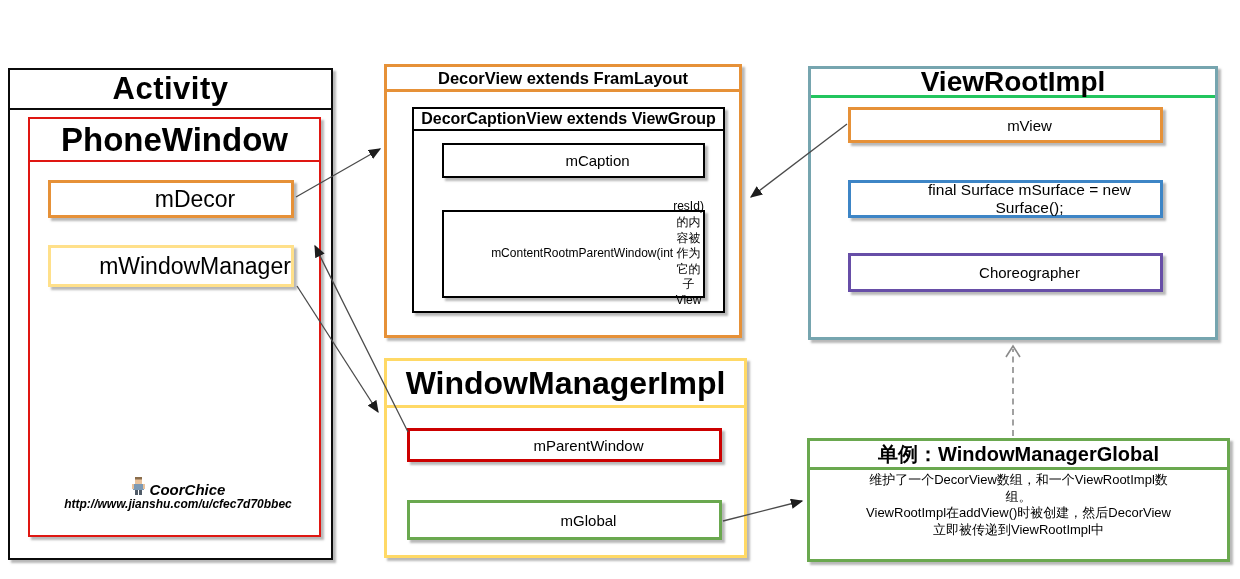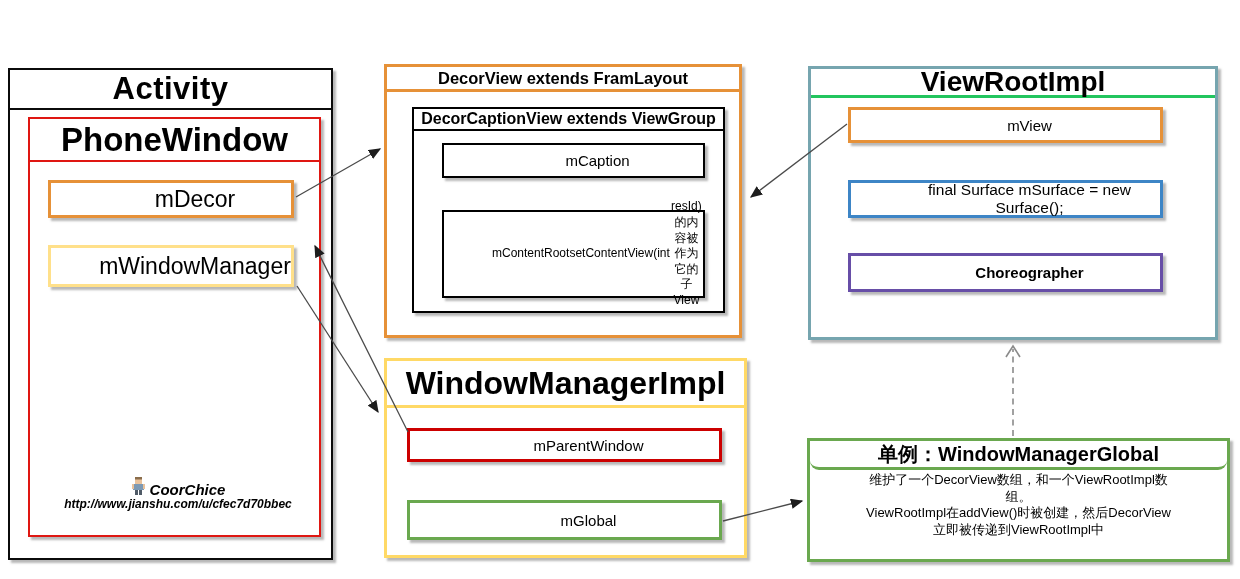--- a/index.html
+++ b/index.html
@@ -35,31 +35,31 @@
   #decorcaptionview { left: 412px; top: 107px; width: 313px; height: 206px; border: 2.5px solid #000; }
   #decorcaptionview-title-row { height: 22px; border-bottom: 2.5px solid #000; font-size: 16px; text-align: center; }
   #mcaption     { left: 442px; top: 143px; width: 263px; height: 35px; border: 2.5px solid #000; font-size: 15px; }
   #mcontentroot { left: 442px; top: 210px; width: 263px; height: 88px; border: 2.5px solid #000; font-size: 12px; line-height: 1.3; }
 
   
   #viewrootimpl { left: 808px; top: 66px; width: 410px; height: 274px; border: 3px solid #76a5af; }
   #viewrootimpl-title-row { height: 29px; border-bottom: 3px solid #22c55e; font-size: 28px; }
   #mview         { left: 848px; top: 107px; width: 315px; height: 36px; border: 3px solid #e69138; font-size: 15px; }
   #surface       { left: 848px; top: 180px; width: 315px; height: 38px; border: 3px solid #3d85c6; font-size: 15.5px; }
-  #choreographer { left: 848px; top: 253px; width: 315px; height: 39px; border: 3px solid #674ea7; font-size: 15px; font-weight: bold; }
+  #choreographer { left: 848px; top: 253px; width: 315px; height: 39px; border: 3px solid #674ea7; font-size: 15px; }
 
   
   #windowmanagerimpl { left: 384px; top: 358px; width: 363px; height: 200px; border: 3px solid #ffd966; text-align: right; }
   #windowmanagerimpl-title-row { height: 47px; border-bottom: 3px solid #ffd966; font-size: 32px; }
   #mparentwindow { left: 407px; top: 428px; width: 315px; height: 34px; border: 3.5px solid #cc0000; font-size: 15px; }
   #mglobal       { left: 407px; top: 500px; width: 315px; height: 40px; border: 3px solid #6aa84f; font-size: 15px; }
 
   
   #windowmanagerglobal { left: 807px; top: 438px; width: 423px; height: 124px; border: 3px solid #6aa84f; }
-  #windowmanagerglobal-title-row { height: 29px; border-bottom: 3px solid #6aa84f; font-size: 20px; border-radius: 9px; }
+  #windowmanagerglobal-title-row { height: 29px; border-bottom: 3px solid #6aa84f; font-size: 20px; }
   #wmg-body { padding: 2px 5px; font-size: 13px; line-height: 1.27; text-align: center; }
   #wmg-body div { white-space: nowrap; }
 
   
   #arrows { position: absolute; left: 0; top: 0; width: 1240px; height: 579px; pointer-events: none; z-index: 10; }
 </style>
 </head>
 <body>
 
 <div class="canvas">
@@ -95,21 +95,21 @@
 
   <div class="abs shadow" id="decorview">
     <div class="title-row" id="decorview-title-row">DecorView extends FramLayout</div>
   </div>
   <div class="abs shadow" id="decorcaptionview">
     <div class="title-row" id="decorcaptionview-title-row">DecorCaptionView extends ViewGroup</div>
   </div>
   <div class="abs shadow ctr" id="mcaption">mCaption</div>
   <div class="abs shadow ctr" id="mcontentroot">
     <div>mContentRoot</div>
-    <div>setContentView(int</div>
+    <div>mParentWindow(int</div>
     <div>resId)的内容被作为它的子View</div>
   </div>
 
   <div class="abs shadow" id="viewrootimpl">
     <div class="title-row" id="viewrootimpl-title-row">ViewRootImpl</div>
   </div>
   <div class="abs shadow ctr" id="mview">mView</div>
   <div class="abs shadow ctr" id="surface">final Surface mSurface = new Surface();</div>
   <div class="abs shadow ctr" id="choreographer">Choreographer</div>
 

